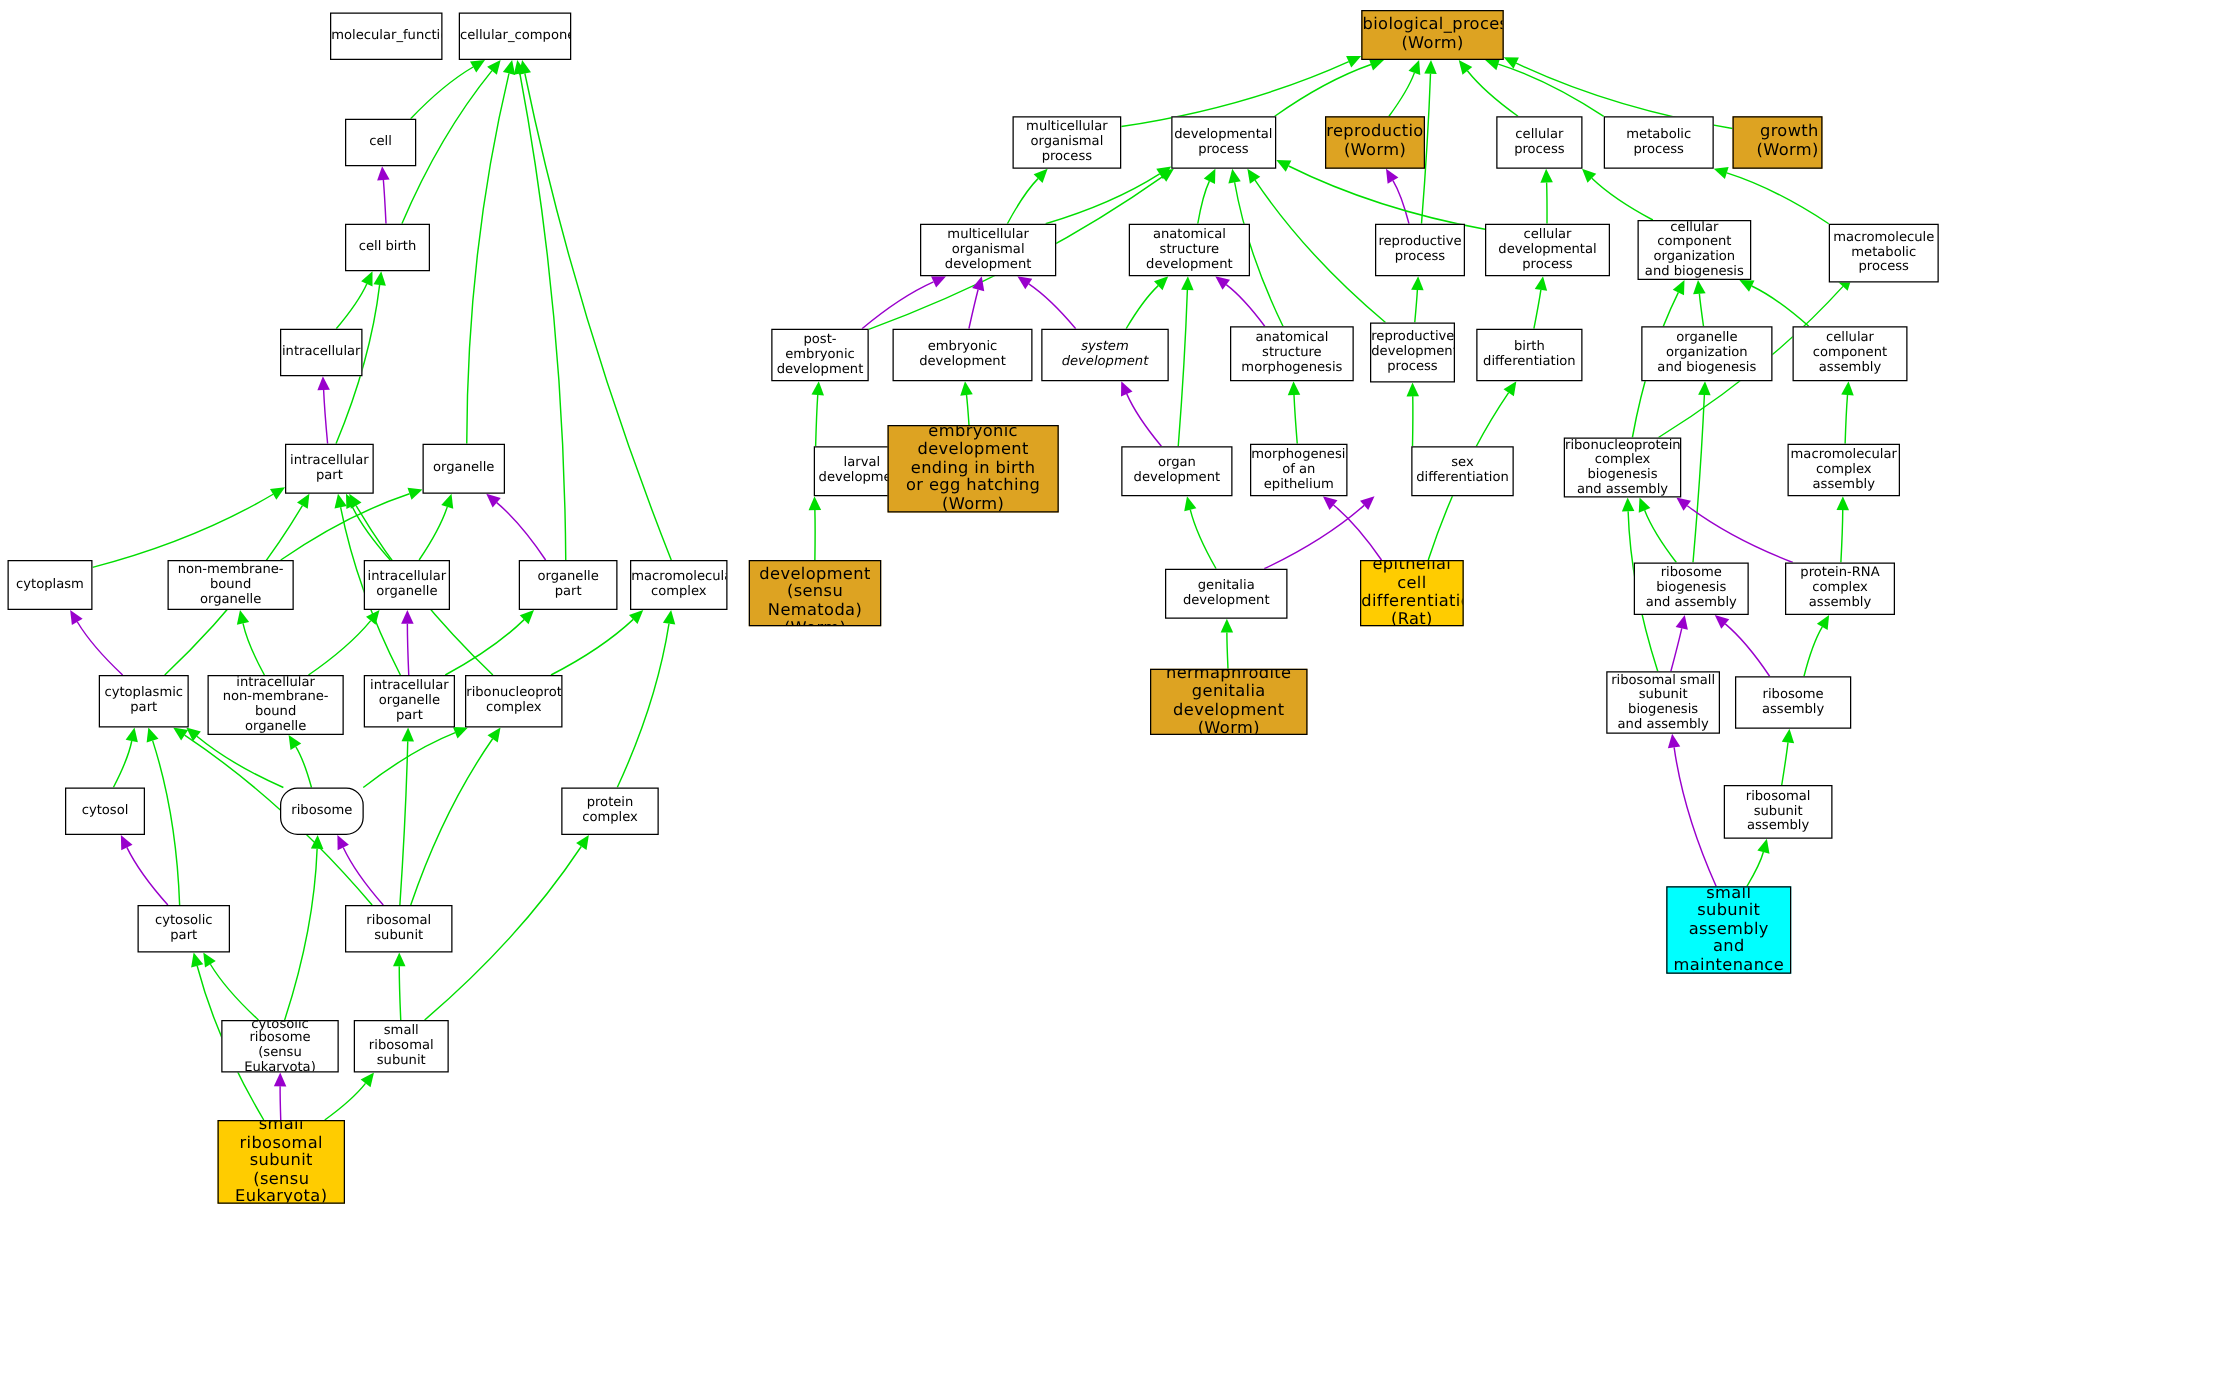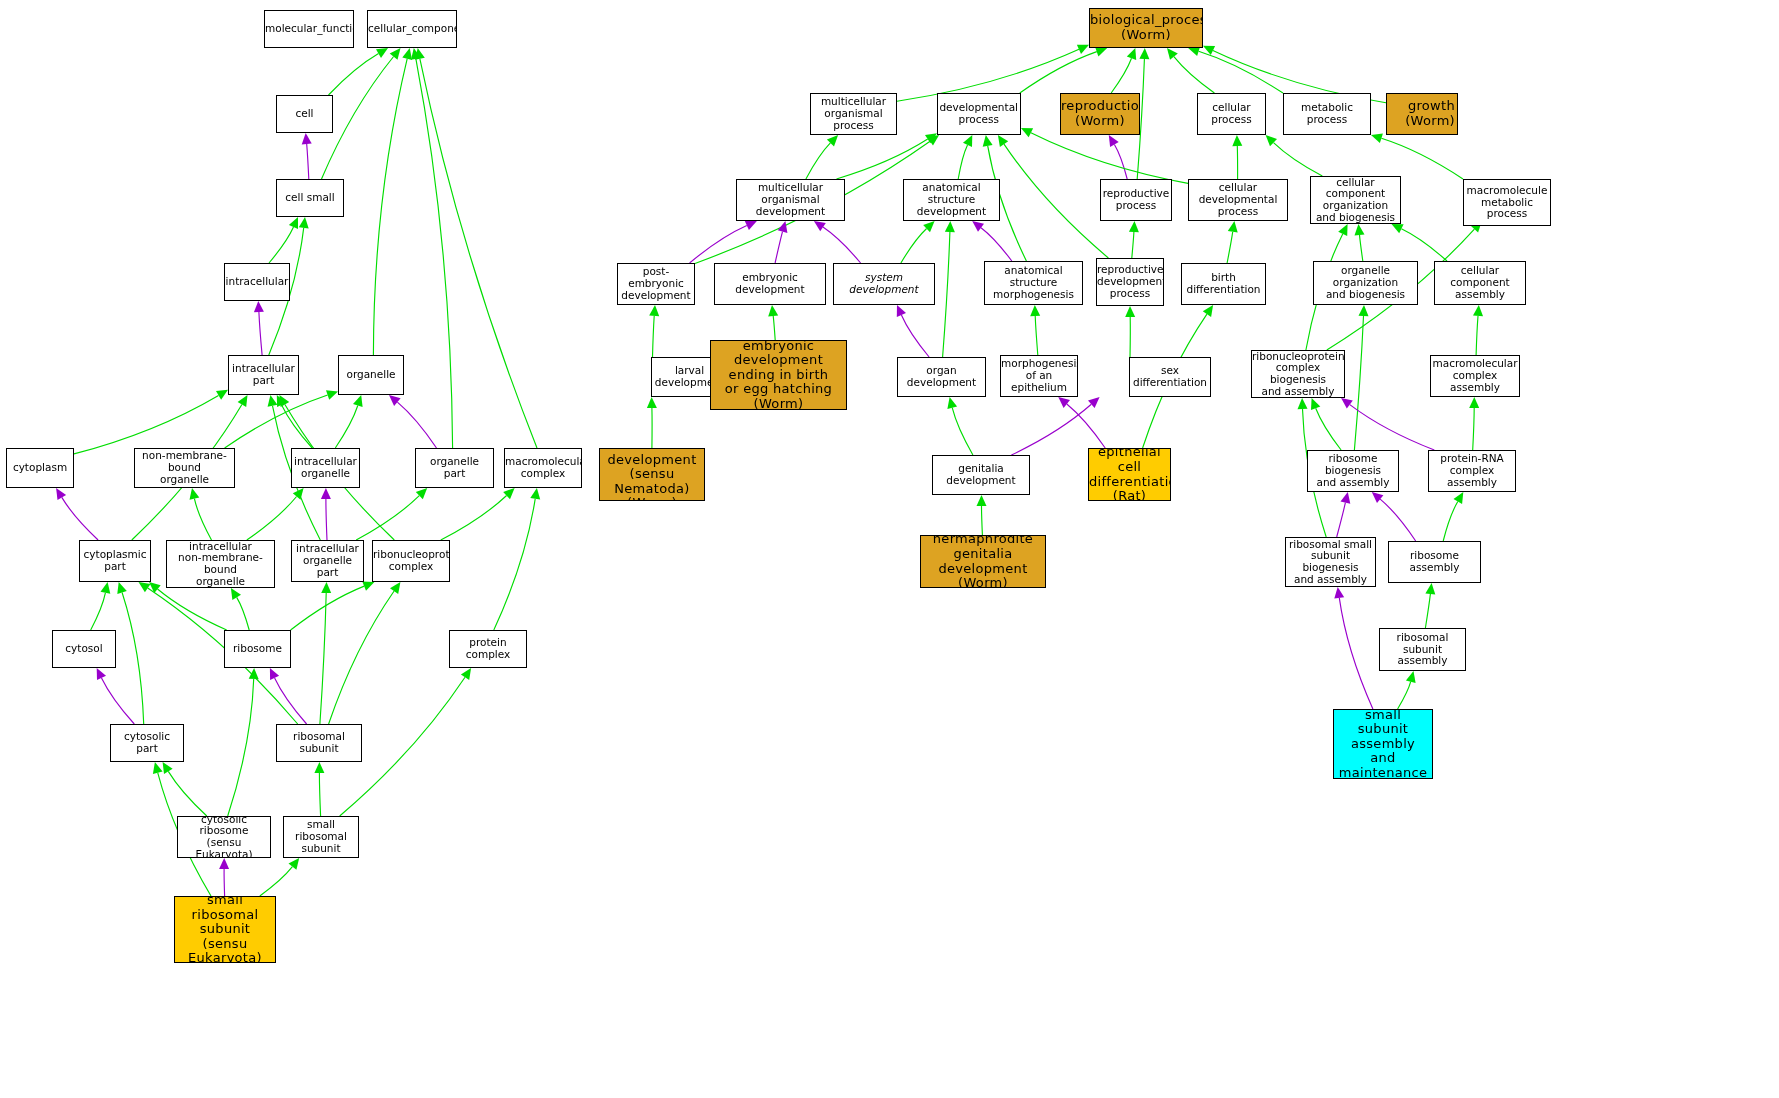--- a/index.html
+++ b/index.html
@@ -234,21 +234,21 @@
       <polygon points="1431.6,583.0 1435.3,594.5 1425.4,593.4" fill="#00dd00"></polygon>
       <path d="M 1372.9 709.0 Q 1346.8 650.5 1339.3 597.9" fill="none" stroke="#9900cc" stroke-width="1.15"></path>
       <polygon points="1337.7,587.0 1344.2,597.2 1334.3,598.6" fill="#9900cc"></polygon>
       <path d="M 1397.6 709.0 Q 1408.2 691.1 1410.7 681.6" fill="none" stroke="#00dd00" stroke-width="1.15"></path>
       <polygon points="1413.5,671.0 1415.6,682.9 1405.9,680.4" fill="#00dd00"></polygon>
     </svg>
   <div id="node-layer">
       <div class="node t-normal " style="left: 264px; top: 10px; width: 90px; height: 38px;"><span class="lbl">molecular_function</span></div>
       <div class="node t-normal " style="left: 367px; top: 10px; width: 90px; height: 38px;"><span class="lbl">cellular_component</span></div>
       <div class="node t-normal " style="left: 276px; top: 95px; width: 57px; height: 38px;"><span class="lbl">cell</span></div>
-      <div class="node t-normal " style="left: 276px; top: 179px; width: 68px; height: 38px;"><span class="lbl">cell small</span></div>
+      <div class="node t-normal " style="left: 276px; top: 179px; width: 68px; height: 38px;"><span class="lbl">cell birth</span></div>
       <div class="node t-normal " style="left: 224px; top: 263px; width: 66px; height: 38px;"><span class="lbl">intracellular</span></div>
       <div class="node t-normal " style="left: 228px; top: 355px; width: 71px; height: 40px;"><span class="lbl">intracellular
 part</span></div>
       <div class="node t-normal " style="left: 338px; top: 355px; width: 66px; height: 40px;"><span class="lbl">organelle</span></div>
       <div class="node t-normal " style="left: 6px; top: 448px; width: 68px; height: 40px;"><span class="lbl">cytoplasm</span></div>
       <div class="node t-normal " style="left: 134px; top: 448px; width: 101px; height: 40px;"><span class="lbl">non-membrane-bound
 organelle</span></div>
       <div class="node t-normal " style="left: 291px; top: 448px; width: 69px; height: 40px;"><span class="lbl">intracellular
 organelle</span></div>
       <div class="node t-normal " style="left: 415px; top: 448px; width: 79px; height: 40px;"><span class="lbl">organelle part</span></div>
@@ -257,21 +257,21 @@
       <div class="node t-normal " style="left: 79px; top: 540px; width: 72px; height: 42px;"><span class="lbl">cytoplasmic
 part</span></div>
       <div class="node t-normal " style="left: 166px; top: 540px; width: 109px; height: 48px;"><span class="lbl">intracellular
 non-membrane-bound
 organelle</span></div>
       <div class="node t-normal " style="left: 291px; top: 540px; width: 73px; height: 42px;"><span class="lbl">intracellular
 organelle part</span></div>
       <div class="node t-normal " style="left: 372px; top: 540px; width: 78px; height: 42px;"><span class="lbl">ribonucleoprotein
 complex</span></div>
       <div class="node t-normal " style="left: 52px; top: 630px; width: 64px; height: 38px;"><span class="lbl">cytosol</span></div>
-      <div class="node t-normal " style="left: 224px; top: 630px; width: 67px; height: 38px;"><span class="lbl">ribosome</span></div>
+      <div class="node t-normal " style="left: 224px; top: 630px; width: 67px; height: 38px; border-radius: 14px;"><span class="lbl">ribosome</span></div>
       <div class="node t-normal " style="left: 449px; top: 630px; width: 78px; height: 38px;"><span class="lbl">protein complex</span></div>
       <div class="node t-normal " style="left: 110px; top: 724px; width: 74px; height: 38px;"><span class="lbl">cytosolic part</span></div>
       <div class="node t-normal " style="left: 276px; top: 724px; width: 86px; height: 38px;"><span class="lbl">ribosomal subunit</span></div>
       <div class="node t-normal " style="left: 177px; top: 816px; width: 94px; height: 42px;"><span class="lbl">cytosolic ribosome
 (sensu Eukaryota)</span></div>
       <div class="node t-normal " style="left: 283px; top: 816px; width: 76px; height: 42px;"><span class="lbl">small ribosomal
 subunit</span></div>
       <div class="node t-high fill-amber" style="left: 174px; top: 896px; width: 102px; height: 67px;"><span class="lbl">cytosolic small
 ribosomal subunit
 (sensu Eukaryota)

